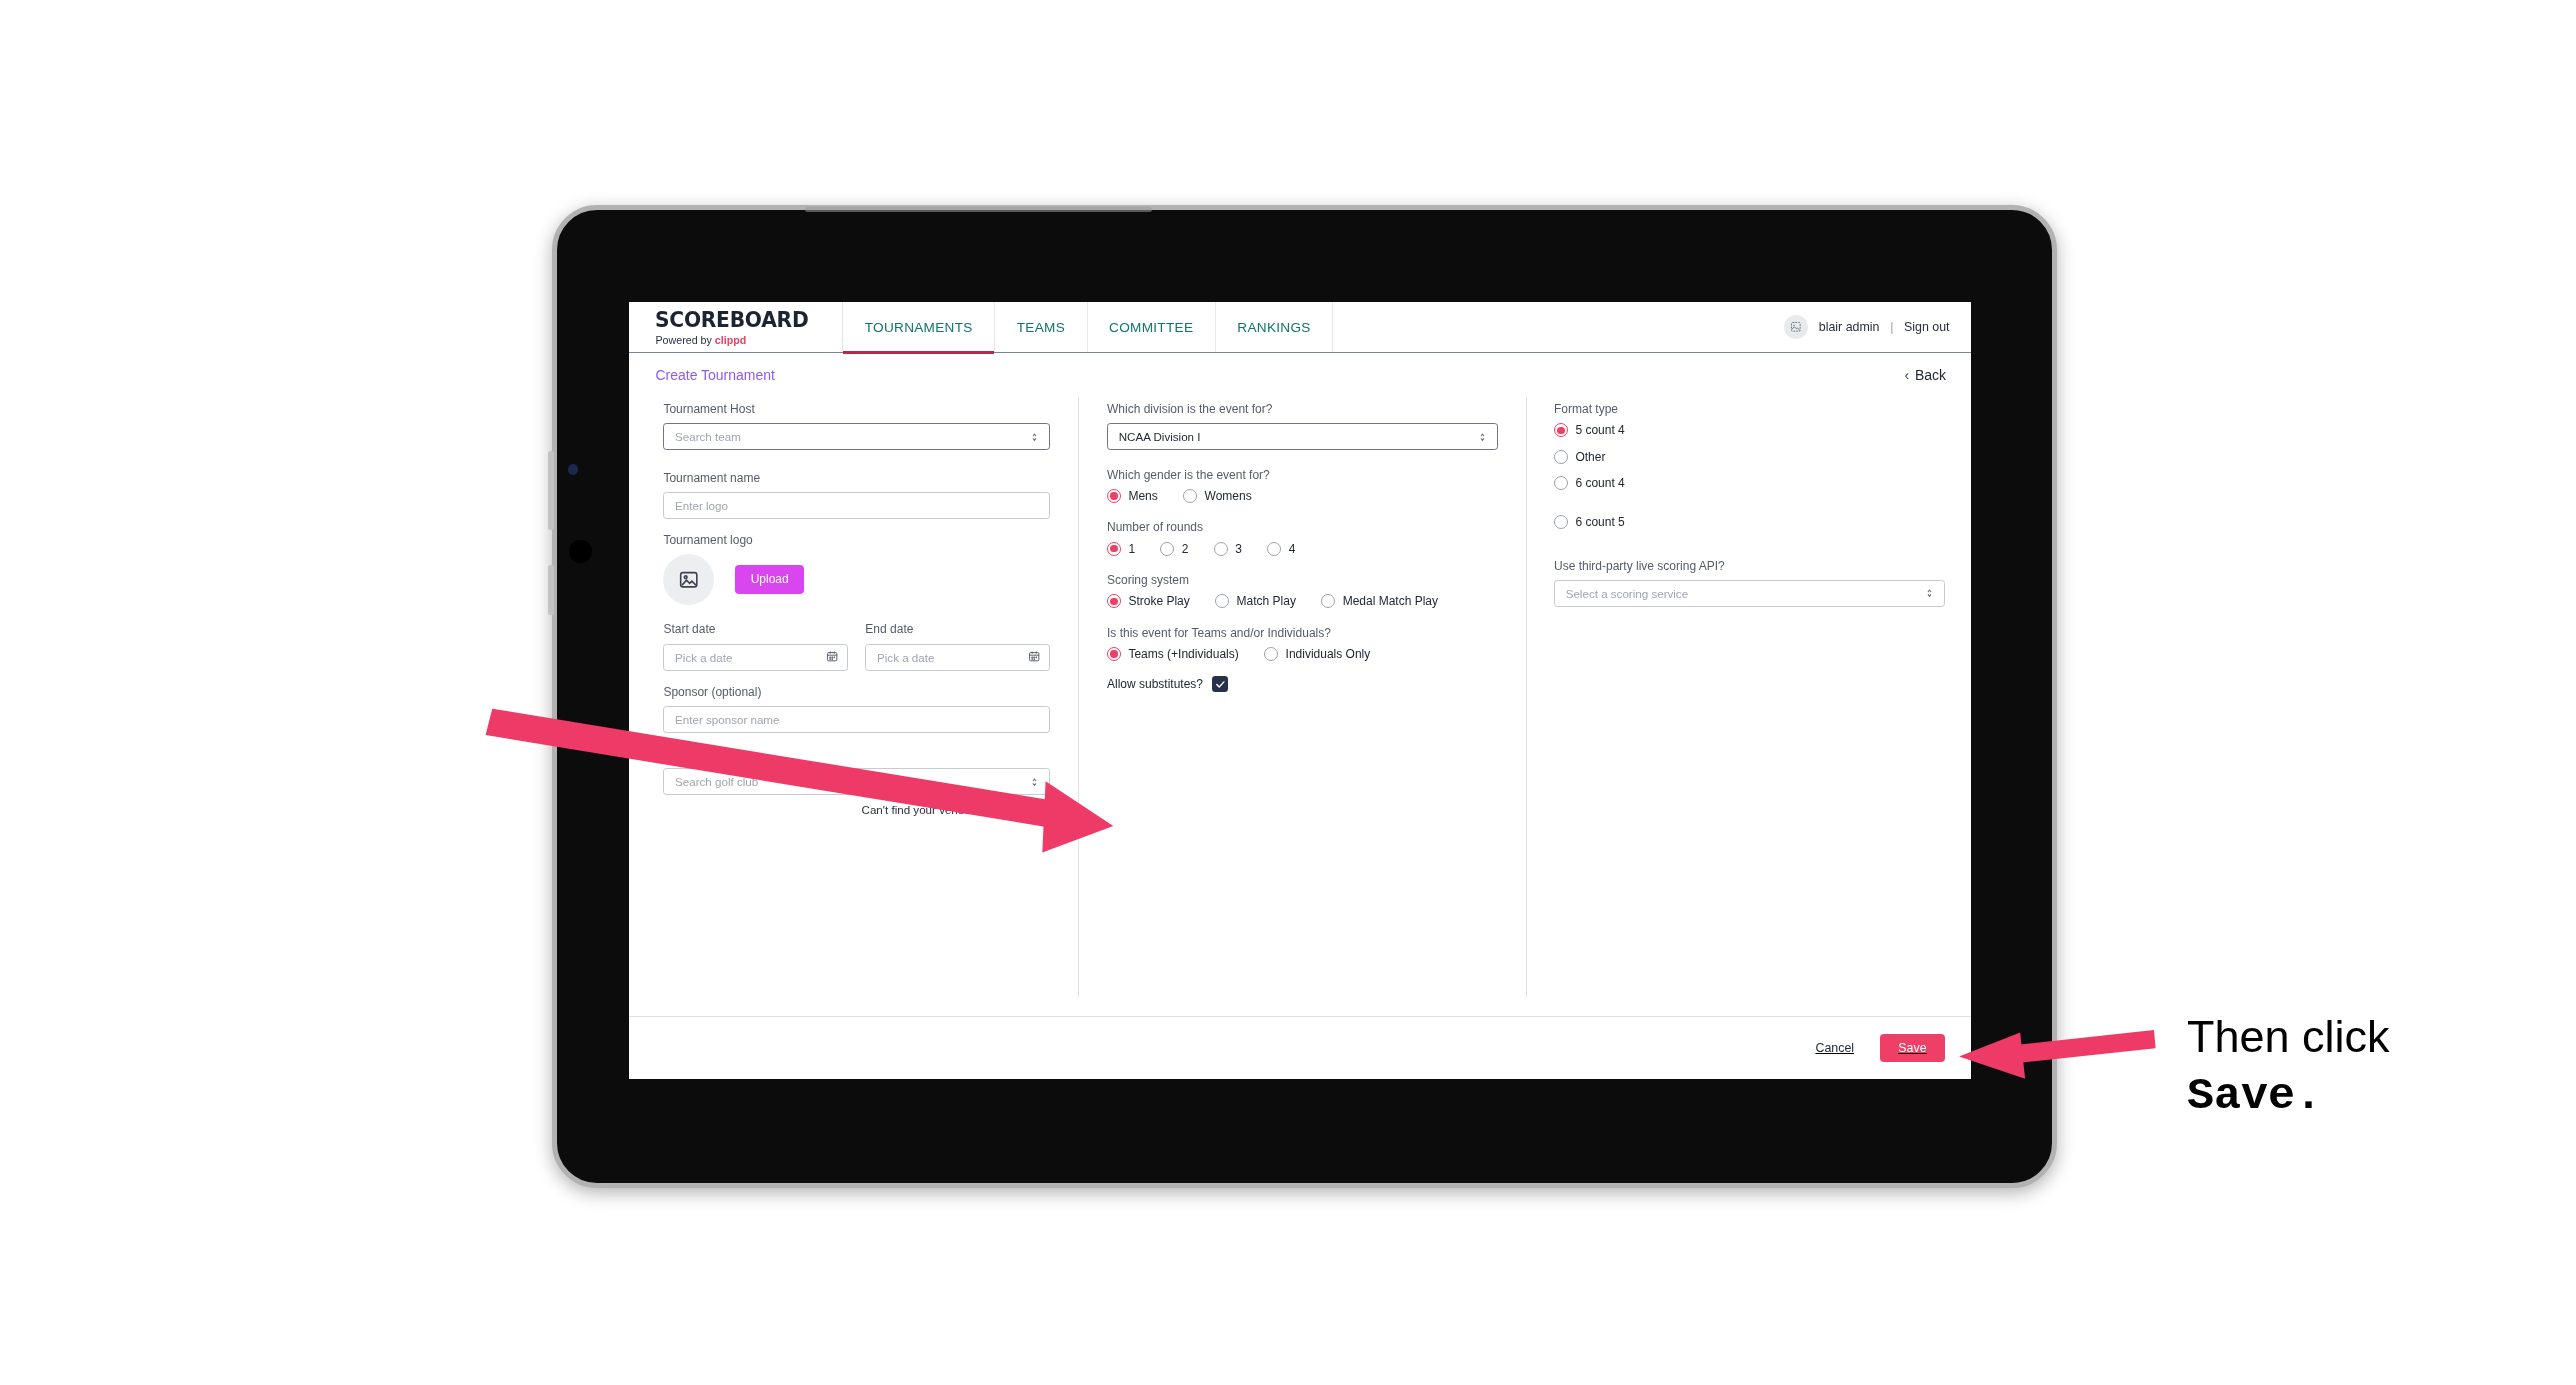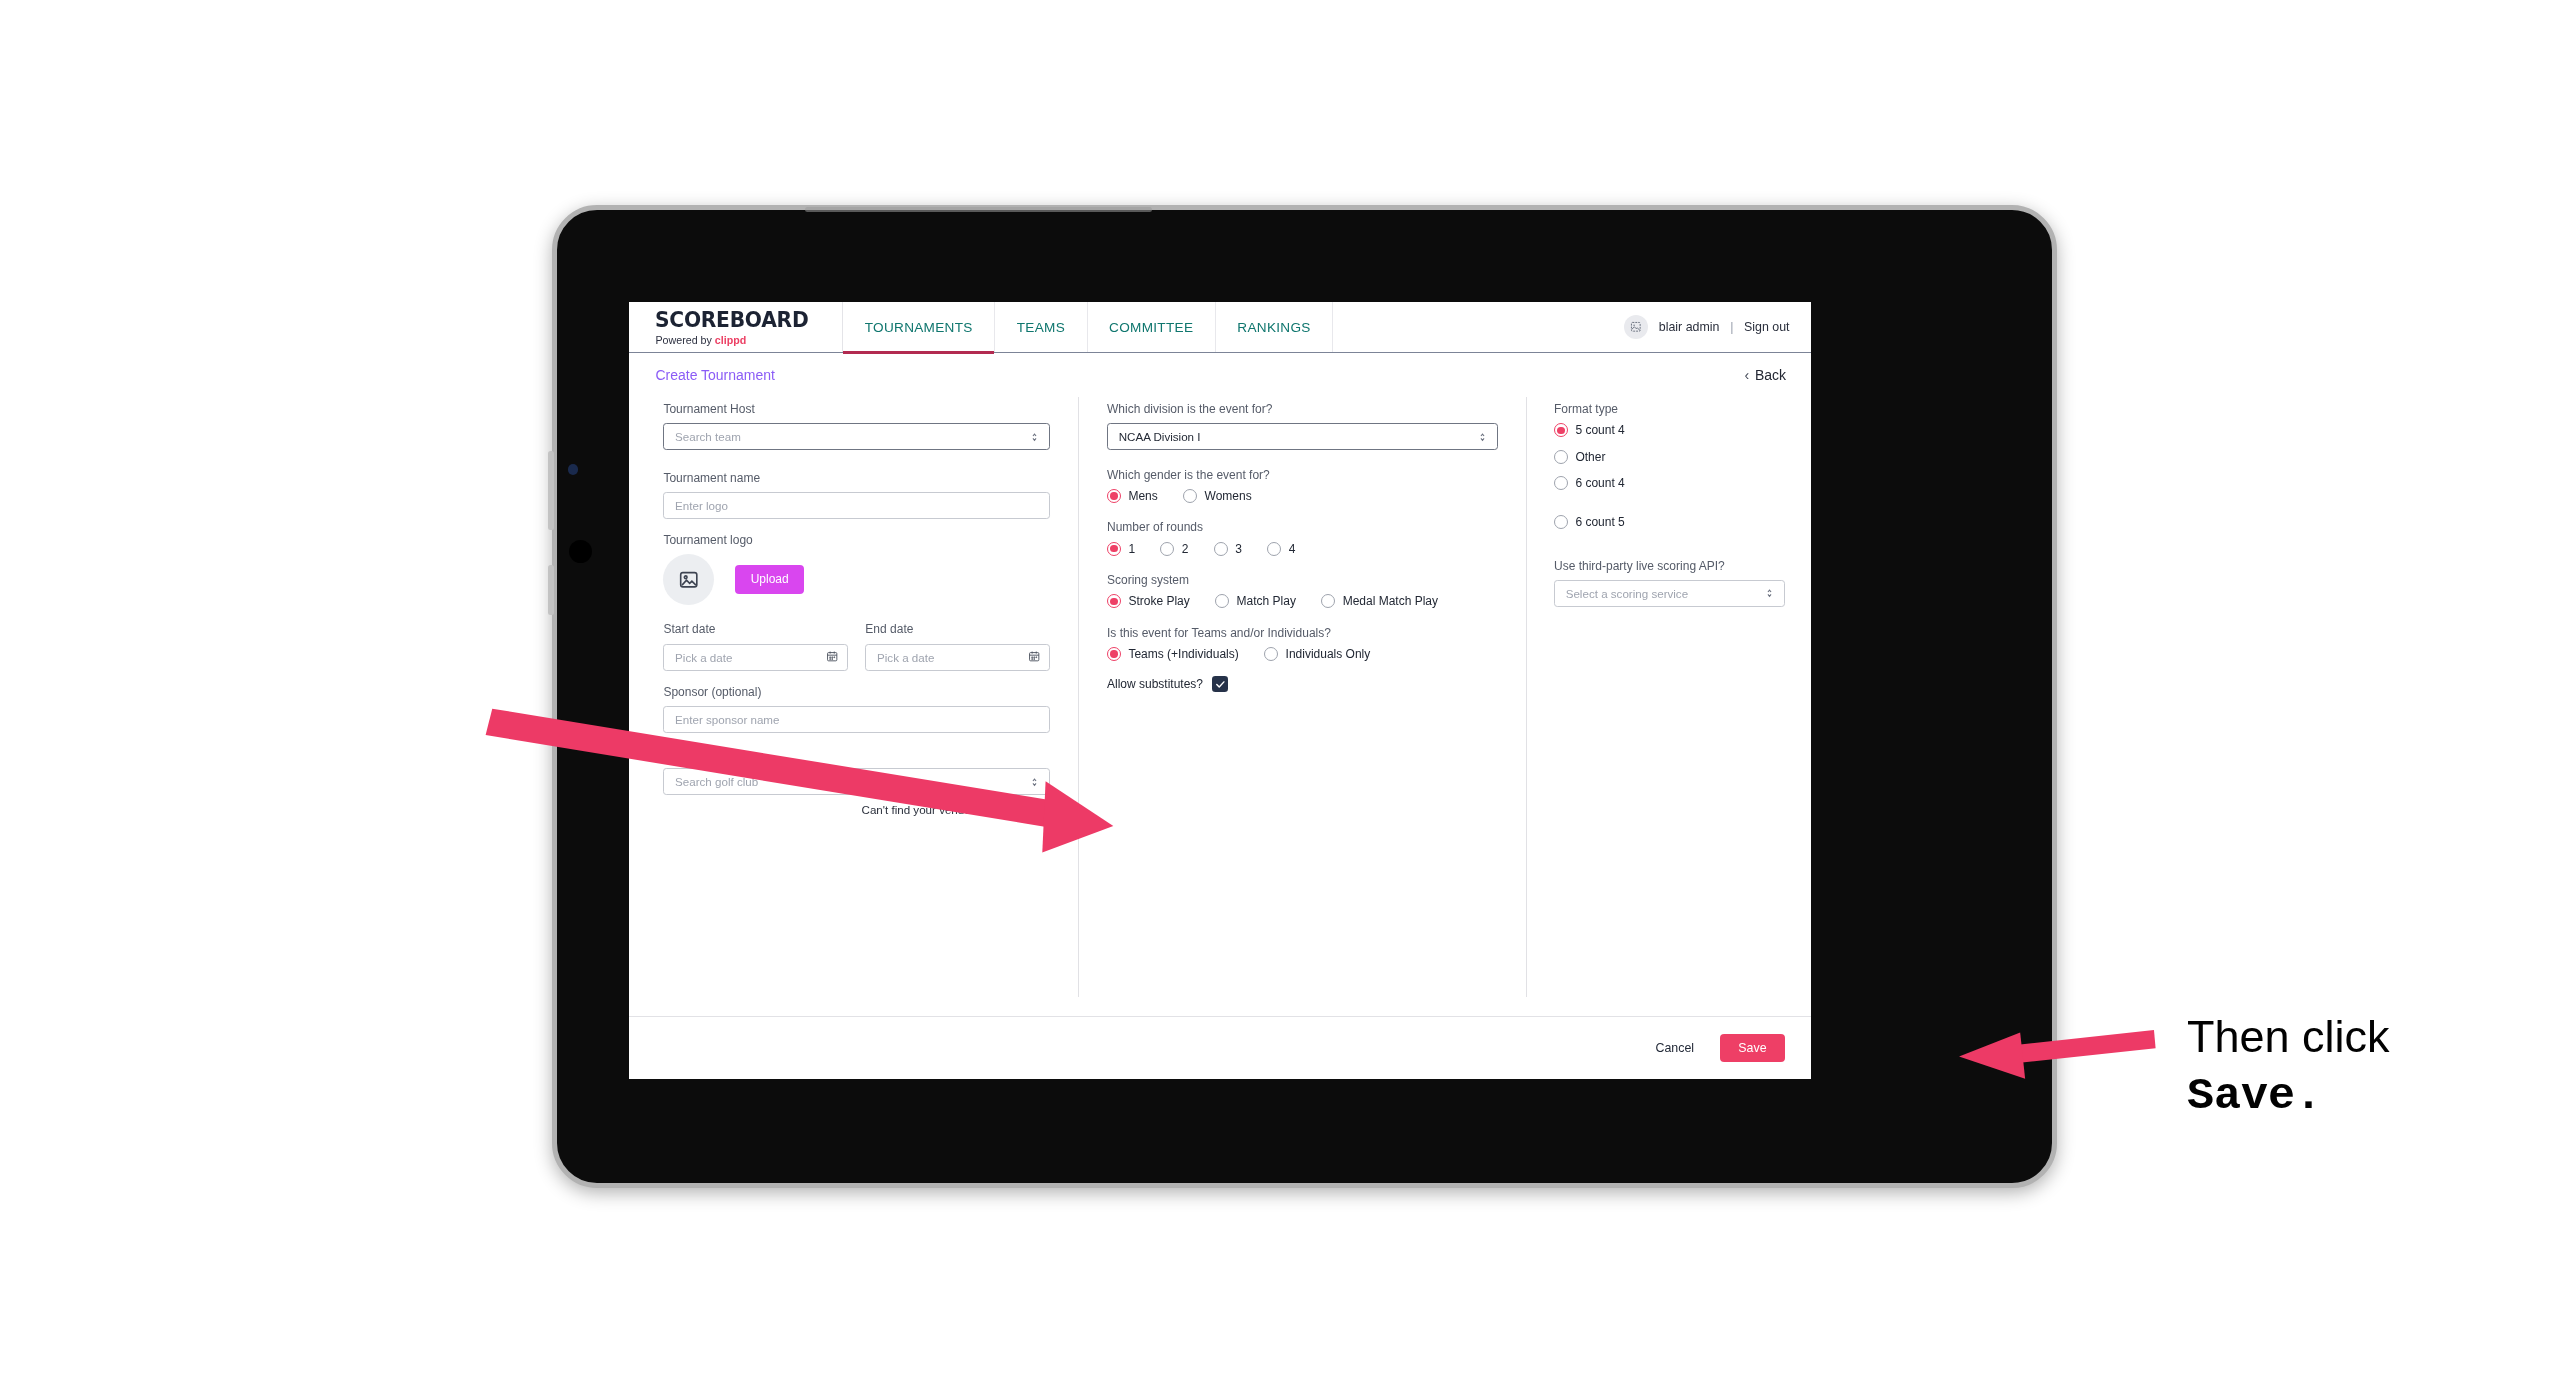--- a/index.html
+++ b/index.html
@@ -41,21 +41,21 @@
   #top-notch {
     position: absolute; left: 248px; top: -3.3px;
     width: 347px; height: 5px;
     background: #9a9a9a; opacity: .55; border-radius: 2.5px;
   }
 
   
   #app-card {
     position: absolute;
     left: 629px; top: 302px;
-    width: 1182px; height: 777px;
+    width: 1342px; height: 777px;
     background: #ffffff;
     overflow: hidden;
   }
 
   
   #topnav {
     position: relative;
     height: 51px;
     border-bottom: 1.7px solid #7c8497;
     display: flex; align-items: stretch;
@@ -230,20 +230,21 @@
   #subs-box svg { width: 10.7px; height: 10.7px; color: #fff; }
 
   
   #footer {
     position: absolute; left: 0; right: 0; bottom: 0;
     height: 63px;
     border-top: 0.8px solid #e2e2e6;
     display: flex; align-items: center; justify-content: flex-end;
     padding-right: 26.4px; gap: 18px;
     background: #fff;
+    text-decoration: underline;
   }
   #cancel-btn {
     font-size: 12.4px; color: #232a38; cursor: pointer;
     padding: 5.8px 8.3px;
   }
   #save-btn {
     background: #ee3f66; color: #fff;
     font-size: 12.4px;
     padding: 6.6px 18px;
     border-radius: 4.1px;

